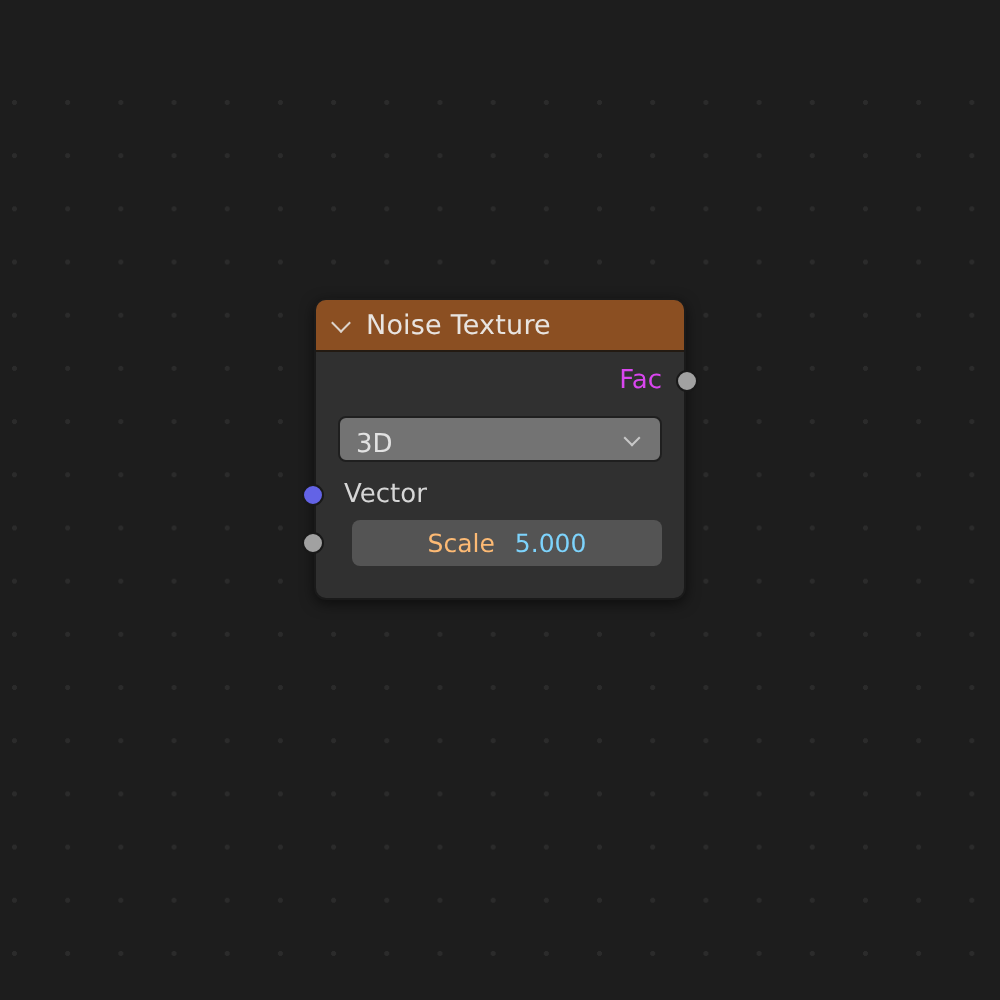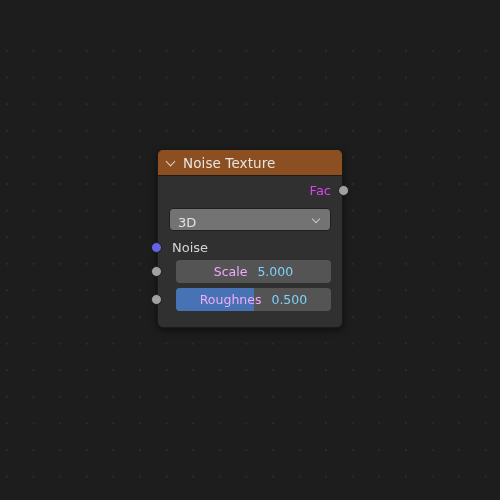--- a/index.html
+++ b/index.html
@@ -180,21 +180,21 @@
   }
   .prop-fill {
     position: absolute;
     left: 0;
     top: 0;
     bottom: 0;
     background: #4772b3;
   }
   .prop-name {
     position: relative;
-    color: #f0abfc;
+    color: #fdba74;
     font-size: 12.5px;
     z-index: 2;
     margin-right: 10px;
     text-align: right;
   }
   .prop-value {
     position: relative;
     color: #7dd3fc;
     font-size: 12.5px;
     z-index: 2;
@@ -223,38 +223,30 @@
 
       <div class="dropdown-wrap">
         <div class="dropdown">
           <span class="dropdown-value">3D</span>
           <span class="chev"></span>
         </div>
       </div>
 
       <div class="input-row">
         <span class="socket in sock-violet" style="background: rgb(99, 99, 230);"></span>
-        <span class="sock-label">Noise</span>
+        <span class="sock-label">Vector</span>
       </div>
 
       <div class="prop-row">
         <span class="socket in sock-gray" style="background: rgb(161, 161, 161);"></span>
         <div class="prop-field">
           <span class="prop-fill" style="width:0%"></span>
           <span class="prop-name">Scale</span>
           <span class="prop-value">5.000</span>
         </div>
       </div>
 
 
-      <div class="prop-row">
-        <span class="socket in sock-gray" style="background: rgb(161, 161, 161);"></span>
-        <div class="prop-field">
-          <span class="prop-fill" style="width: 50%; background: rgb(71, 114, 179);"></span>
-          <span class="prop-name">Roughnes</span>
-          <span class="prop-value">0.500</span>
-        </div>
-      </div>
 
 
     </div>
   </div>
 </div>
 
 </body></html>

